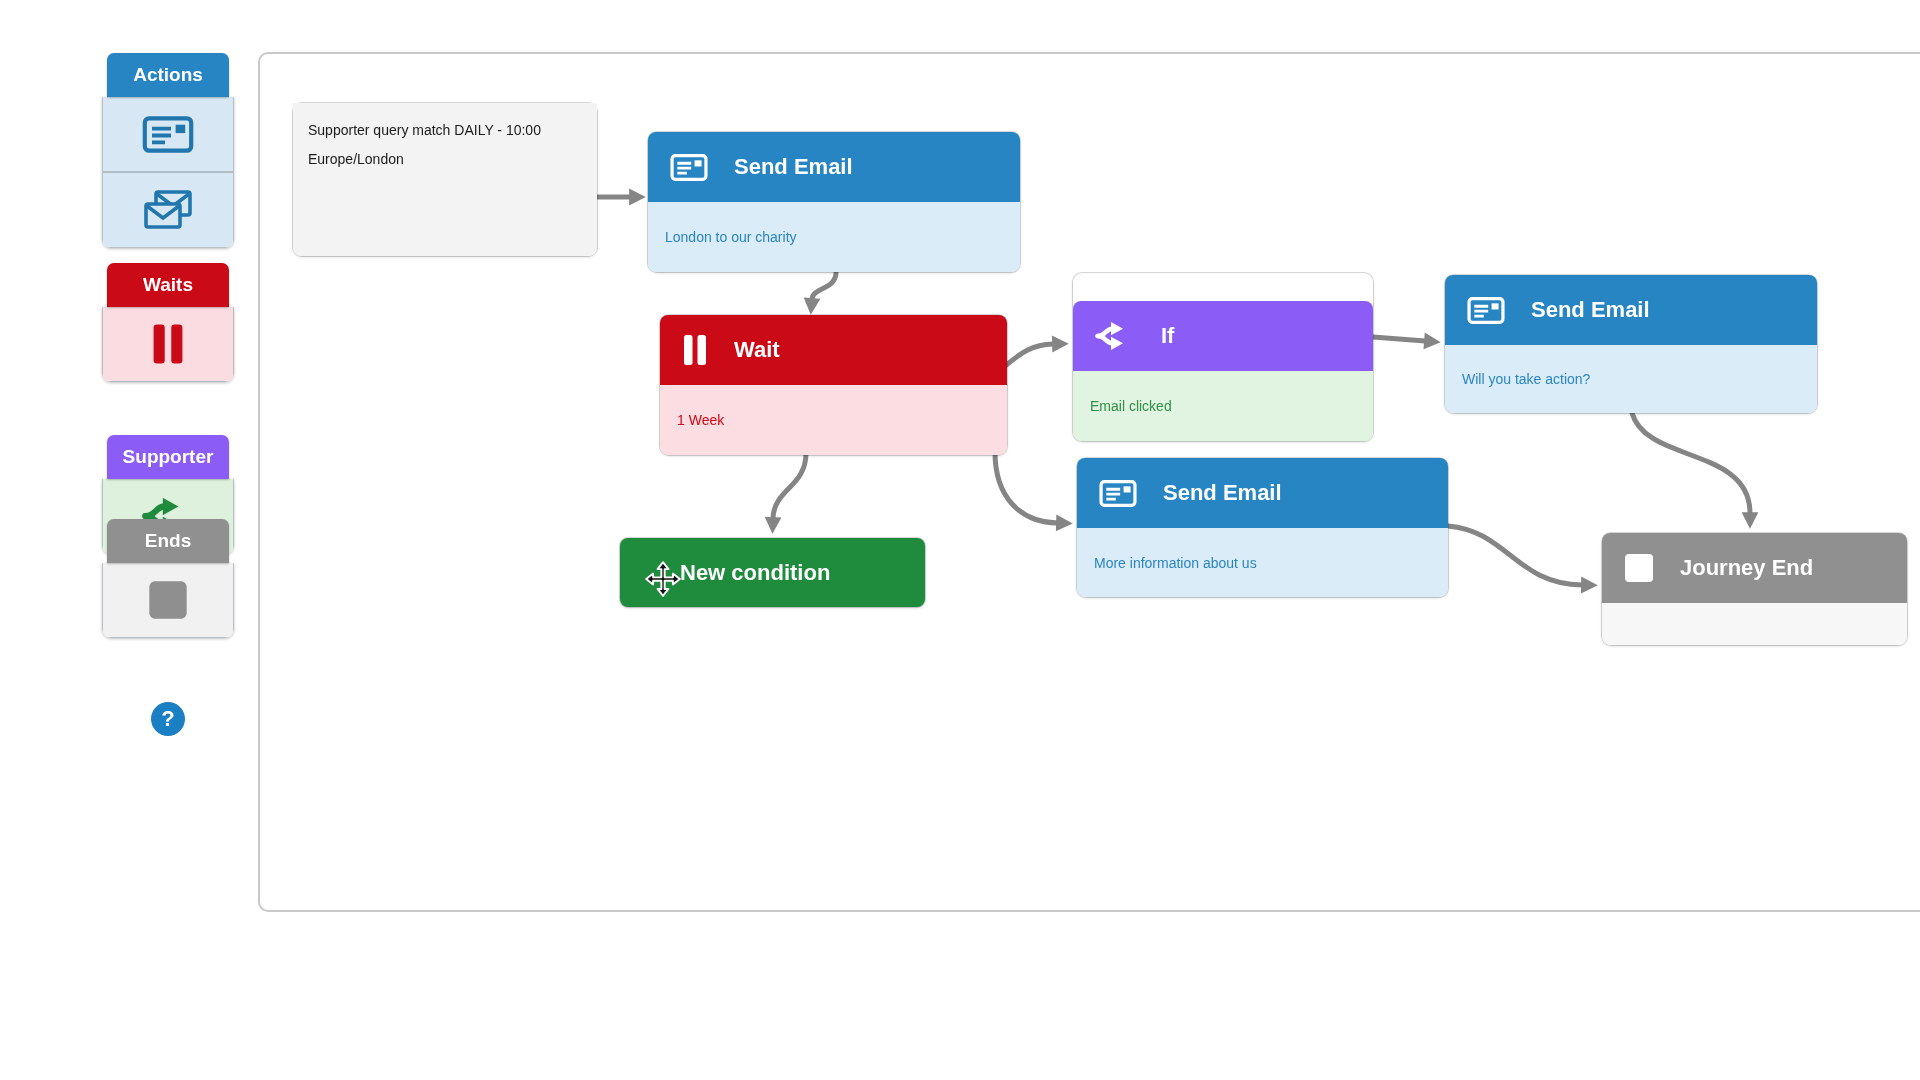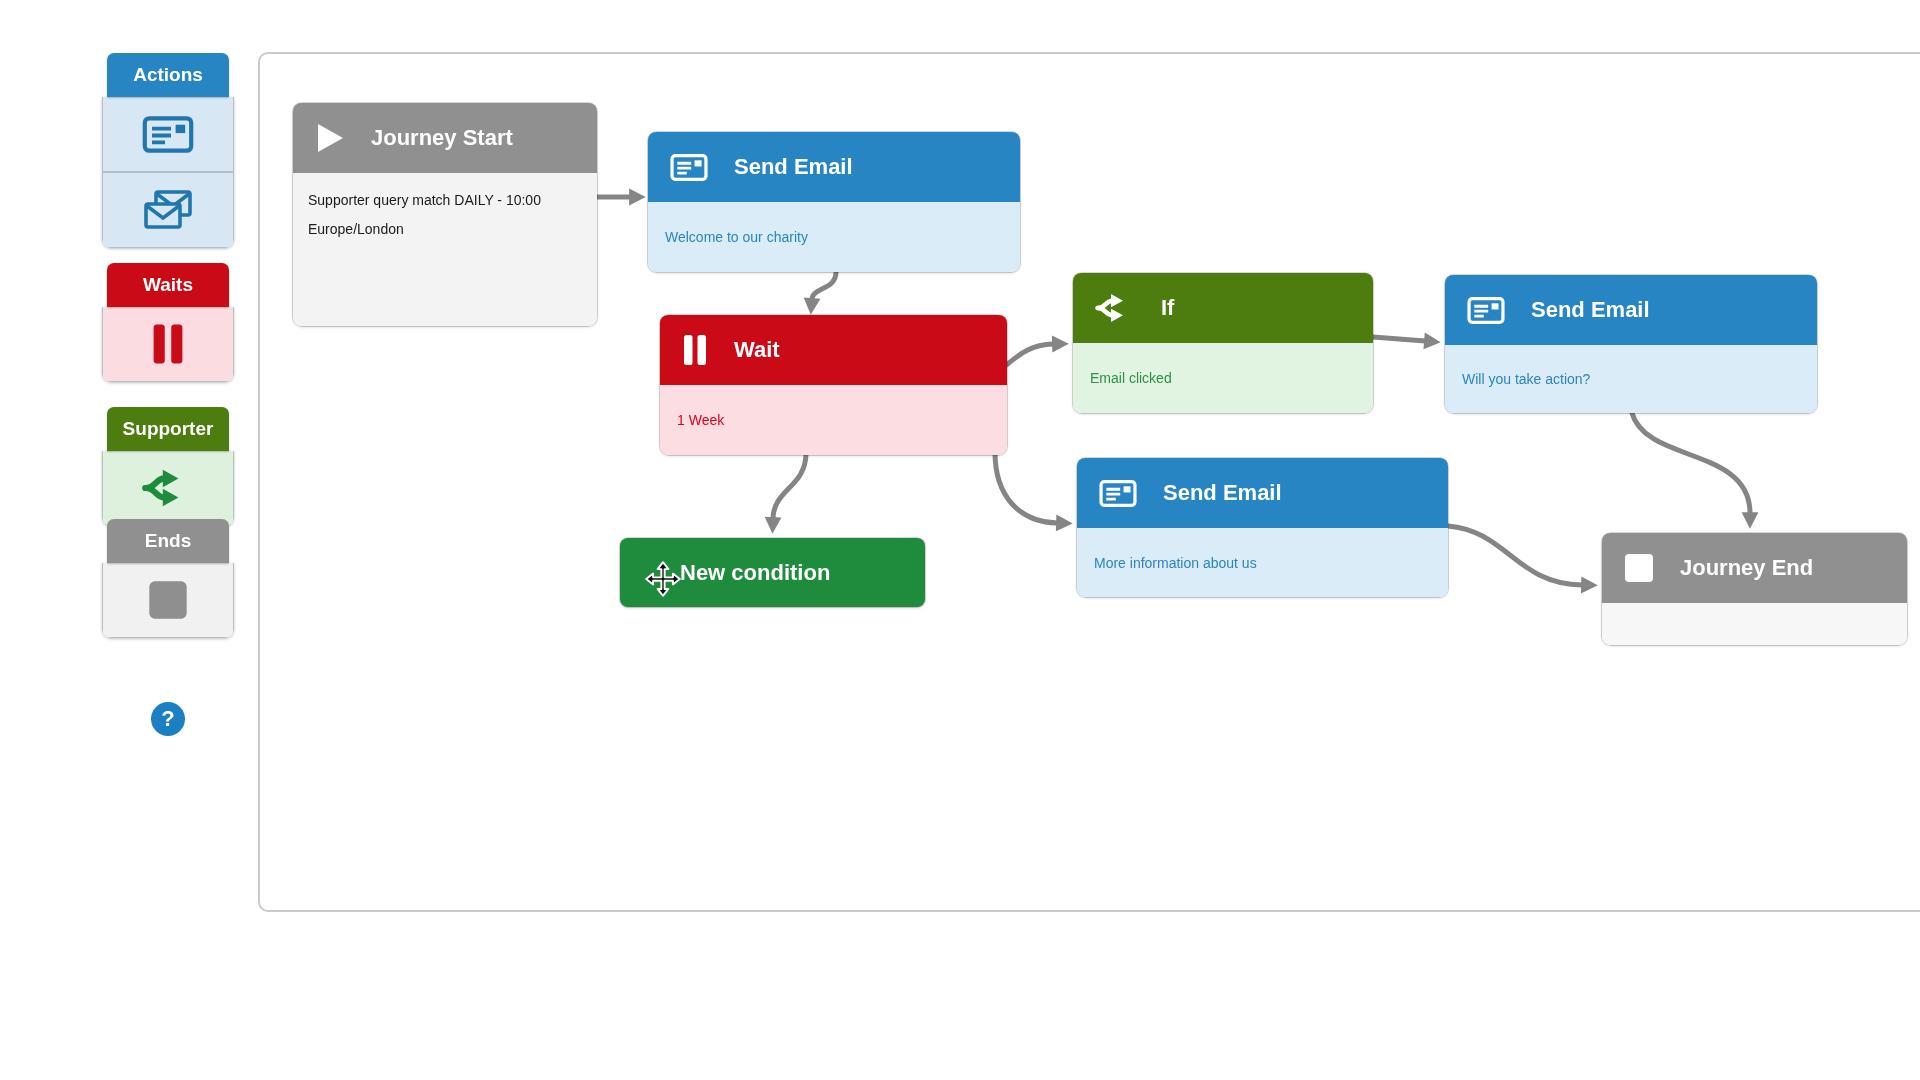--- a/index.html
+++ b/index.html
@@ -24,21 +24,21 @@
   }
   .pal-items{border-radius:0 0 9px 9px;overflow:hidden;box-shadow:0 1px 3px rgba(0,0,0,0.25);}
   .pal-item{
     height:74px;display:flex;align-items:center;justify-content:center;
     border:1px solid #b7bec4;border-top:0;
   }
   .pal-item + .pal-item{border-top:1px solid #b7bec4;border-top:0;}
   .pal-item.sep{border-top:1px solid #aebfc9;}
   .hdr-blue{background:#2685c2;}
   .hdr-red{background:#cb0a17;}
-  .hdr-green{background:#4d7c0f;}
+  .hdr-green{background:#8b5cf6;margin-top:28px;}
   .hdr-gray{background:#909090;}
   .itm-blue{background:#d7e8f4;}
   .itm-pink{background:#fbdce1;}
   .itm-green{background:#ddf1dd;}
   .itm-gray{background:#f1f1f1;}
   .help-btn{
     position:absolute;left:151px;top:702px;width:34px;height:34px;border-radius:50%;
     background:#1b7fc4;color:#fff;font-weight:bold;font-size:22px;line-height:34px;
     text-align:center;z-index:4;
   }
@@ -168,43 +168,35 @@
             <rect x="1" y="1" width="28" height="28" rx="4" fill="#8f8f8f"></rect>
           </svg>
       </span>
     </div>
   </div>
 </div>
 
 <div class="help-btn">?</div>
 
 <div class="node" id="n-start">
-  <div class="node-header hdr-gray">
-    <span class="nicon">
-      <svg width="30" height="32" viewBox="0 0 15 16">
-          <path d="M1.5 1 L14 8 L1.5 15 Z" fill="#fff"></path>
-        </svg>
-    </span>
-    <span>Journey Start</span>
-  </div>
   <div class="node-body body-graytext">Supporter query match DAILY - 10:00 Europe/London</div>
 </div>
 
 <div class="node" id="n-email1">
   <div class="node-header hdr-blue">
     <span class="nicon">
       <svg width="38" height="29" viewBox="0 0 26 19">
           <rect x="1.4" y="1.4" width="23.2" height="16.2" rx="2.2" fill="none" stroke="#fff" stroke-width="2.2"></rect>
           <path d="M5 6.6 h9.5 M5 10 h9.5 M5 13.4 h6.5" stroke="#fff" stroke-width="1.9"></path>
           <rect x="16.8" y="4.6" width="4.8" height="4.2" fill="#fff"></rect>
         </svg>
     </span>
     <span>Send Email</span>
   </div>
-  <div class="node-body body-blue">Welcome to our charity</div>
+  <div class="node-body body-blue">London to our charity</div>
 </div>
 
 <div class="node" id="n-wait">
   <div class="node-header hdr-red">
     <span class="nicon">
       <svg width="26" height="34" viewBox="0 0 26 34">
           <rect x="2" y="2" width="8.5" height="30" rx="2.5" fill="#fff"></rect>
           <rect x="15.5" y="2" width="8.5" height="30" rx="2.5" fill="#fff"></rect>
         </svg>
     </span>

